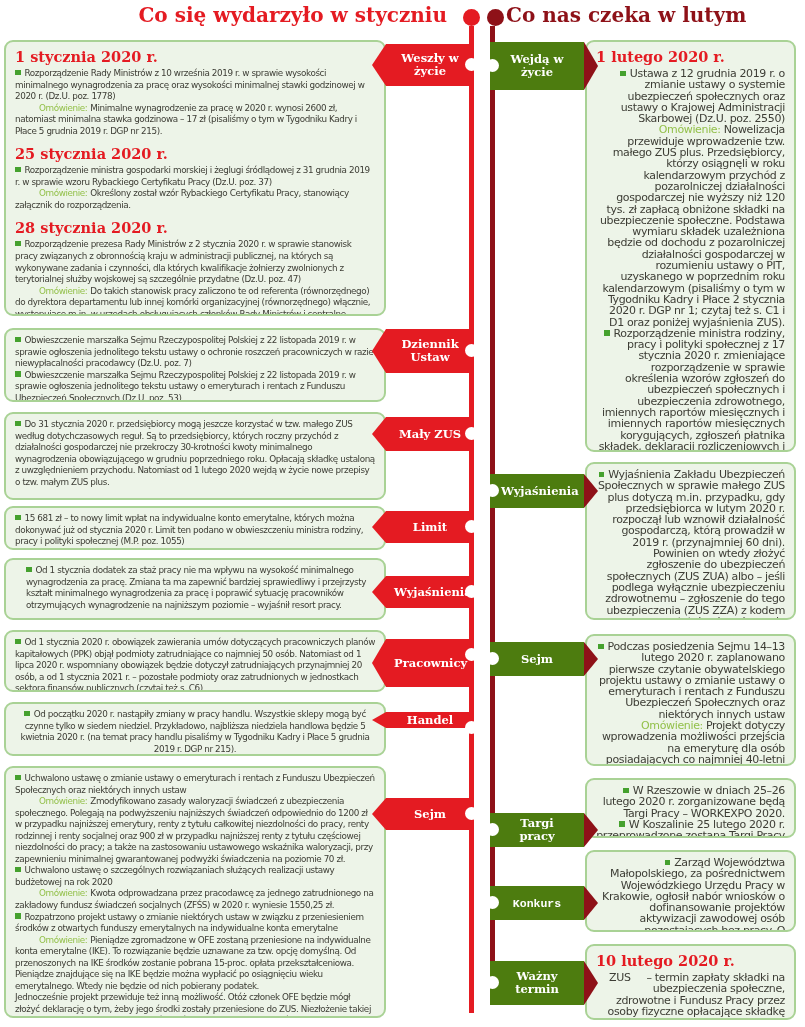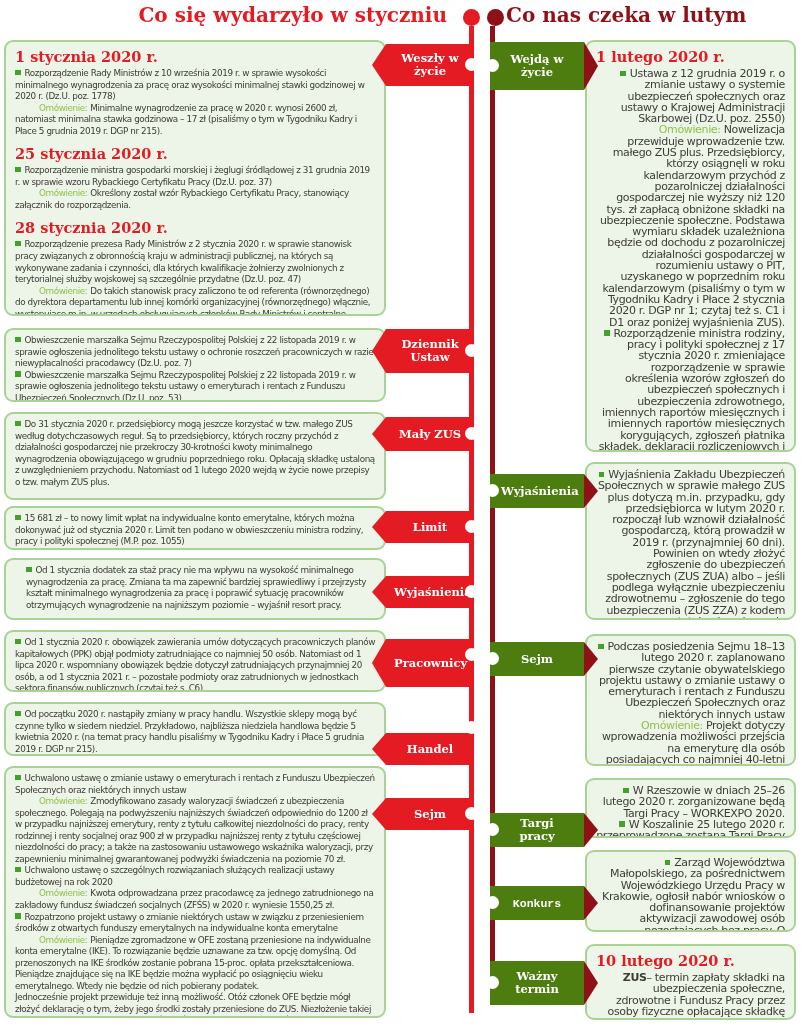--- a/index.html
+++ b/index.html
@@ -47,21 +47,21 @@
 
   .box p{margin:0;color:#3d3d35;}
   .col-l p{font-size:8.8px;letter-spacing:-0.4px;line-height:11.55px;}
   .col-r p{font-size:11px;letter-spacing:-0.35px;line-height:11.3px;text-align:right;}
   .dh{font-family:"DejaVu Serif",serif;font-weight:bold;color:#e41b22;
       font-size:14.5px;line-height:17px;margin:1px 0 3px;}
   .dh.mt{margin-top:8px;}
   .sq{display:inline-block;width:5.5px;height:5.5px;background:#45a12e;
       margin-right:4px;position:relative;top:-1px;}
   .om{color:#93c04a;margin-right:3px;padding-left:24px;}
-  .zl{font-weight:bold;margin-right:0;}
+  .zl{font-weight:normal;margin-right:16px;}
 </style>
 </head>
 <body>
 
 <div class="page">
 
   <div class="title title-right">Co nas czeka w lutym</div>
   <div class="title title-left">Co się wydarzyło w styczniu</div>
   <div class="pin pin-left"></div>
   <div class="pin pin-right"></div>
@@ -96,21 +96,21 @@
     </div>
 
     <div class="box box-l" style="top:558px;height:62px;padding-left:20px;">
       <p><span class="sq"></span><span>Od 1 stycznia dodatek za staż pracy nie ma wpływu na wysokość minimalnego wynagrodzenia za pracę. Zmiana ta ma zapewnić bardziej sprawiedliwy i przejrzysty kształt minimalnego wynagrodzenia za pracę i poprawić sytuację pracowników otrzymujących wynagrodzenie na najniższym poziomie – wyjaśnił resort pracy.</span></p>
     </div>
 
     <div class="box box-l" style="top:630px;height:62px;">
       <p><span class="sq"></span><span>Od 1 stycznia 2020 r. obowiązek zawierania umów dotyczących pracowniczych planów kapitałowych (PPK) objął podmioty zatrudniające co najmniej 50 osób. Natomiast od 1 lipca 2020 r. wspomniany obowiązek będzie dotyczył zatrudniających przynajmniej 20 osób, a od 1 stycznia 2021 r. – pozostałe podmioty oraz zatrudnionych w jednostkach sektora finansów publicznych (czytaj też s. C6).</span></p>
     </div>
 
-    <div class="box box-l" style="top:702px;height:54px;">
+    <div class="box box-l" style="top:702px;height:54px;text-align:center;">
       <p><span class="sq"></span><span>Od początku 2020 r. nastąpiły zmiany w pracy handlu. Wszystkie sklepy mogą być czynne tylko w siedem niedziel. Przykładowo, najbliższa niedziela handlowa będzie 5 kwietnia 2020 r. (na temat pracy handlu pisaliśmy w Tygodniku Kadry i Płace 5 grudnia 2019 r. DGP nr 215).</span></p>
     </div>
 
     <div class="box box-l" style="top:766px;height:252px;">
       <p><span class="sq"></span><span>Uchwalono ustawę o zmianie ustawy o emeryturach i rentach z Funduszu Ubezpieczeń Społecznych oraz niektórych innych ustaw</span></p>
       <p><span class="om">Omówienie:</span><span>Zmodyfikowano zasady waloryzacji świadczeń z ubezpieczenia społecznego. Polegają na podwyższeniu najniższych świadczeń odpowiednio do 1200 zł w przypadku najniższej emerytury, renty z tytułu całkowitej niezdolności do pracy, renty rodzinnej i renty socjalnej oraz 900 zł w przypadku najniższej renty z tytułu częściowej niezdolności do pracy; a także na zastosowaniu ustawowego wskaźnika waloryzacji, przy zapewnieniu minimalnej gwarantowanej podwyżki świadczenia na poziomie 70 zł.</span></p>
       <p><span class="sq"></span><span>Uchwalono ustawę o szczególnych rozwiązaniach służących realizacji ustawy budżetowej na rok 2020</span></p>
       <p><span class="om">Omówienie:</span><span>Kwota odprowadzana przez pracodawcę za jednego zatrudnionego na zakładowy fundusz świadczeń socjalnych (ZFŚS) w 2020 r. wyniesie 1550,25 zł.</span></p>
       <p><span class="sq"></span><span>Rozpatrzono projekt ustawy o zmianie niektórych ustaw w związku z przeniesieniem środków z otwartych funduszy emerytalnych na indywidualne konta emerytalne</span></p>
       <p><span class="om">Omówienie:</span><span>Pieniądze zgromadzone w OFE zostaną przeniesione na indywidualne konta emerytalne (IKE). To rozwiązanie będzie uznawane za tzw. opcję domyślną. Od przenoszonych na IKE środków zostanie pobrana 15-proc. opłata przekształceniowa. Pieniądze znajdujące się na IKE będzie można wypłacić po osiągnięciu wieku emerytalnego. Wtedy nie będzie od nich pobierany podatek.</span></p>
@@ -125,21 +125,21 @@
       <p><span class="om">Omówienie:</span><span>Nowelizacja przewiduje wprowadzenie tzw. małego ZUS plus. Przedsiębiorcy, którzy osiągnęli w roku kalendarzowym przychód z pozarolniczej działalności gospodarczej nie wyższy niż 120 tys. zł zapłacą obniżone składki na ubezpieczenie społeczne. Podstawa wymiaru składek uzależniona będzie od dochodu z pozarolniczej działalności gospodarczej w rozumieniu ustawy o PIT, uzyskanego w poprzednim roku kalendarzowym (pisaliśmy o tym w Tygodniku Kadry i Płace 2 stycznia 2020 r. DGP nr 1; czytaj też s. C1 i D1 oraz poniżej wyjaśnienia ZUS).</span></p>
       <p><span class="sq"></span><span>Rozporządzenie ministra rodziny, pracy i polityki społecznej z 17 stycznia 2020 r. zmieniające rozporządzenie w sprawie określenia wzorów zgłoszeń do ubezpieczeń społecznych i ubezpieczenia zdrowotnego, imiennych raportów miesięcznych i imiennych raportów miesięcznych korygujących, zgłoszeń płatnika składek, deklaracji rozliczeniowych i deklaracji rozliczeniowych korygujących, zgłoszeń danych o pracy w szczególnych warunkach lub o szczególnym charakterze, raportów informacyjnych, oświadczeń o zamiarze przekazania raportów informacyjnych oraz innych dokumentów (Dz.U. poz. 102)</span></p>
       <p><span class="om">Omówienie:</span><span>Zmieniono m.in. załączniki do rozporządzenia zawierające: imienny raport – ZUS RCA cz. II, a także deklarację rozliczeniową cz. II – ZUS DRA cz. II.</span></p>
     </div>
 
     <div class="box box-r" style="top:462px;height:158px;">
       <p><span class="sq"></span><span>Wyjaśnienia Zakładu Ubezpieczeń Społecznych w sprawie małego ZUS plus dotyczą m.in. przypadku, gdy przedsiębiorca w lutym 2020 r. rozpoczął lub wznowił działalność gospodarczą, którą prowadził w 2019 r. (przynajmniej 60 dni). Powinien on wtedy złożyć zgłoszenie do ubezpieczeń społecznych (ZUS ZUA) albo – jeśli podlega wyłącznie ubezpieczeniu zdrowotnemu – zgłoszenie do tego ubezpieczenia (ZUS ZZA) z kodem tytułu ubezpieczenia rozpoczynającym się od 05 90 albo 05 92 (kod tytułu ubezpieczenia przewidziany dla osób z rentą przyznaną z tytułu niezdolności do pracy). Dokument ten należy przekazać najpóźniej do 2 marca 2020 r.</span></p>
     </div>
 
     <div class="box box-r" style="top:634px;height:132px;">
-      <p><span class="sq"></span><span>Podczas posiedzenia Sejmu 18–13 lutego 2020 r. zaplanowano pierwsze czytanie obywatelskiego projektu ustawy o zmianie ustawy o emeryturach i rentach z Funduszu Ubezpieczeń Społecznych oraz niektórych innych ustaw</span></p>
+      <p><span class="sq"></span><span>Podczas posiedzenia Sejmu 14–13 lutego 2020 r. zaplanowano pierwsze czytanie obywatelskiego projektu ustawy o zmianie ustawy o emeryturach i rentach z Funduszu Ubezpieczeń Społecznych oraz niektórych innych ustaw</span></p>
       <p><span class="om">Omówienie:</span><span>Projekt dotyczy wprowadzenia możliwości przejścia na emeryturę dla osób posiadających co najmniej 40-letni okres składkowy (od podstawy wymiaru nie niższej od kwoty minimalnego wynagrodzenia pracowników).</span></p>
     </div>
 
     <div class="box box-r" style="top:778px;height:60px;">
       <p><span class="sq"></span><span>W Rzeszowie w dniach 25–26 lutego 2020 r. zorganizowane będą Targi Pracy – WORKEXPO 2020.</span></p>
       <p><span class="sq"></span><span>W Koszalinie 25 lutego 2020 r. przeprowadzone zostaną Targi Pracy Sezonowej.</span></p>
     </div>
 
     <div class="box box-r" style="top:850px;height:82px;">
       <p><span class="sq"></span><span>Zarząd Województwa Małopolskiego, za pośrednictwem Wojewódzkiego Urzędu Pracy w Krakowie, ogłosił nabór wniosków o dofinansowanie projektów aktywizacji zawodowej osób pozostających bez pracy. O wsparcie mogą ubiegać się m.in. pracodawcy. Wnioski można składać do 3 lutego 2020 r.</span></p>
@@ -162,21 +162,21 @@
     </div>
   <div class="bar bar-l" style="top:511px;height:32px;">
       <span>Limit</span>
     </div>
   <div class="bar bar-l" style="top:576px;height:32px;">
       <span>Wyjaśnienia</span>
     </div>
   <div class="bar bar-l" style="top:639px;height:48px;">
       <span>Pracownicy</span>
     </div>
-  <div class="bar bar-l" style="top:712px;height:32px;margin-top:21px;">
+  <div class="bar bar-l" style="top:712px;height:16px;">
       <span>Handel</span>
     </div>
   <div class="bar bar-l" style="top:798px;height:32px;">
       <span>Sejm</span>
     </div>
 
   <div class="bar bar-r" style="top:42px;height:48px;">
       <span>Wejdą w życie</span>
     </div>
   <div class="bar bar-r" style="top:474px;height:34px;">

